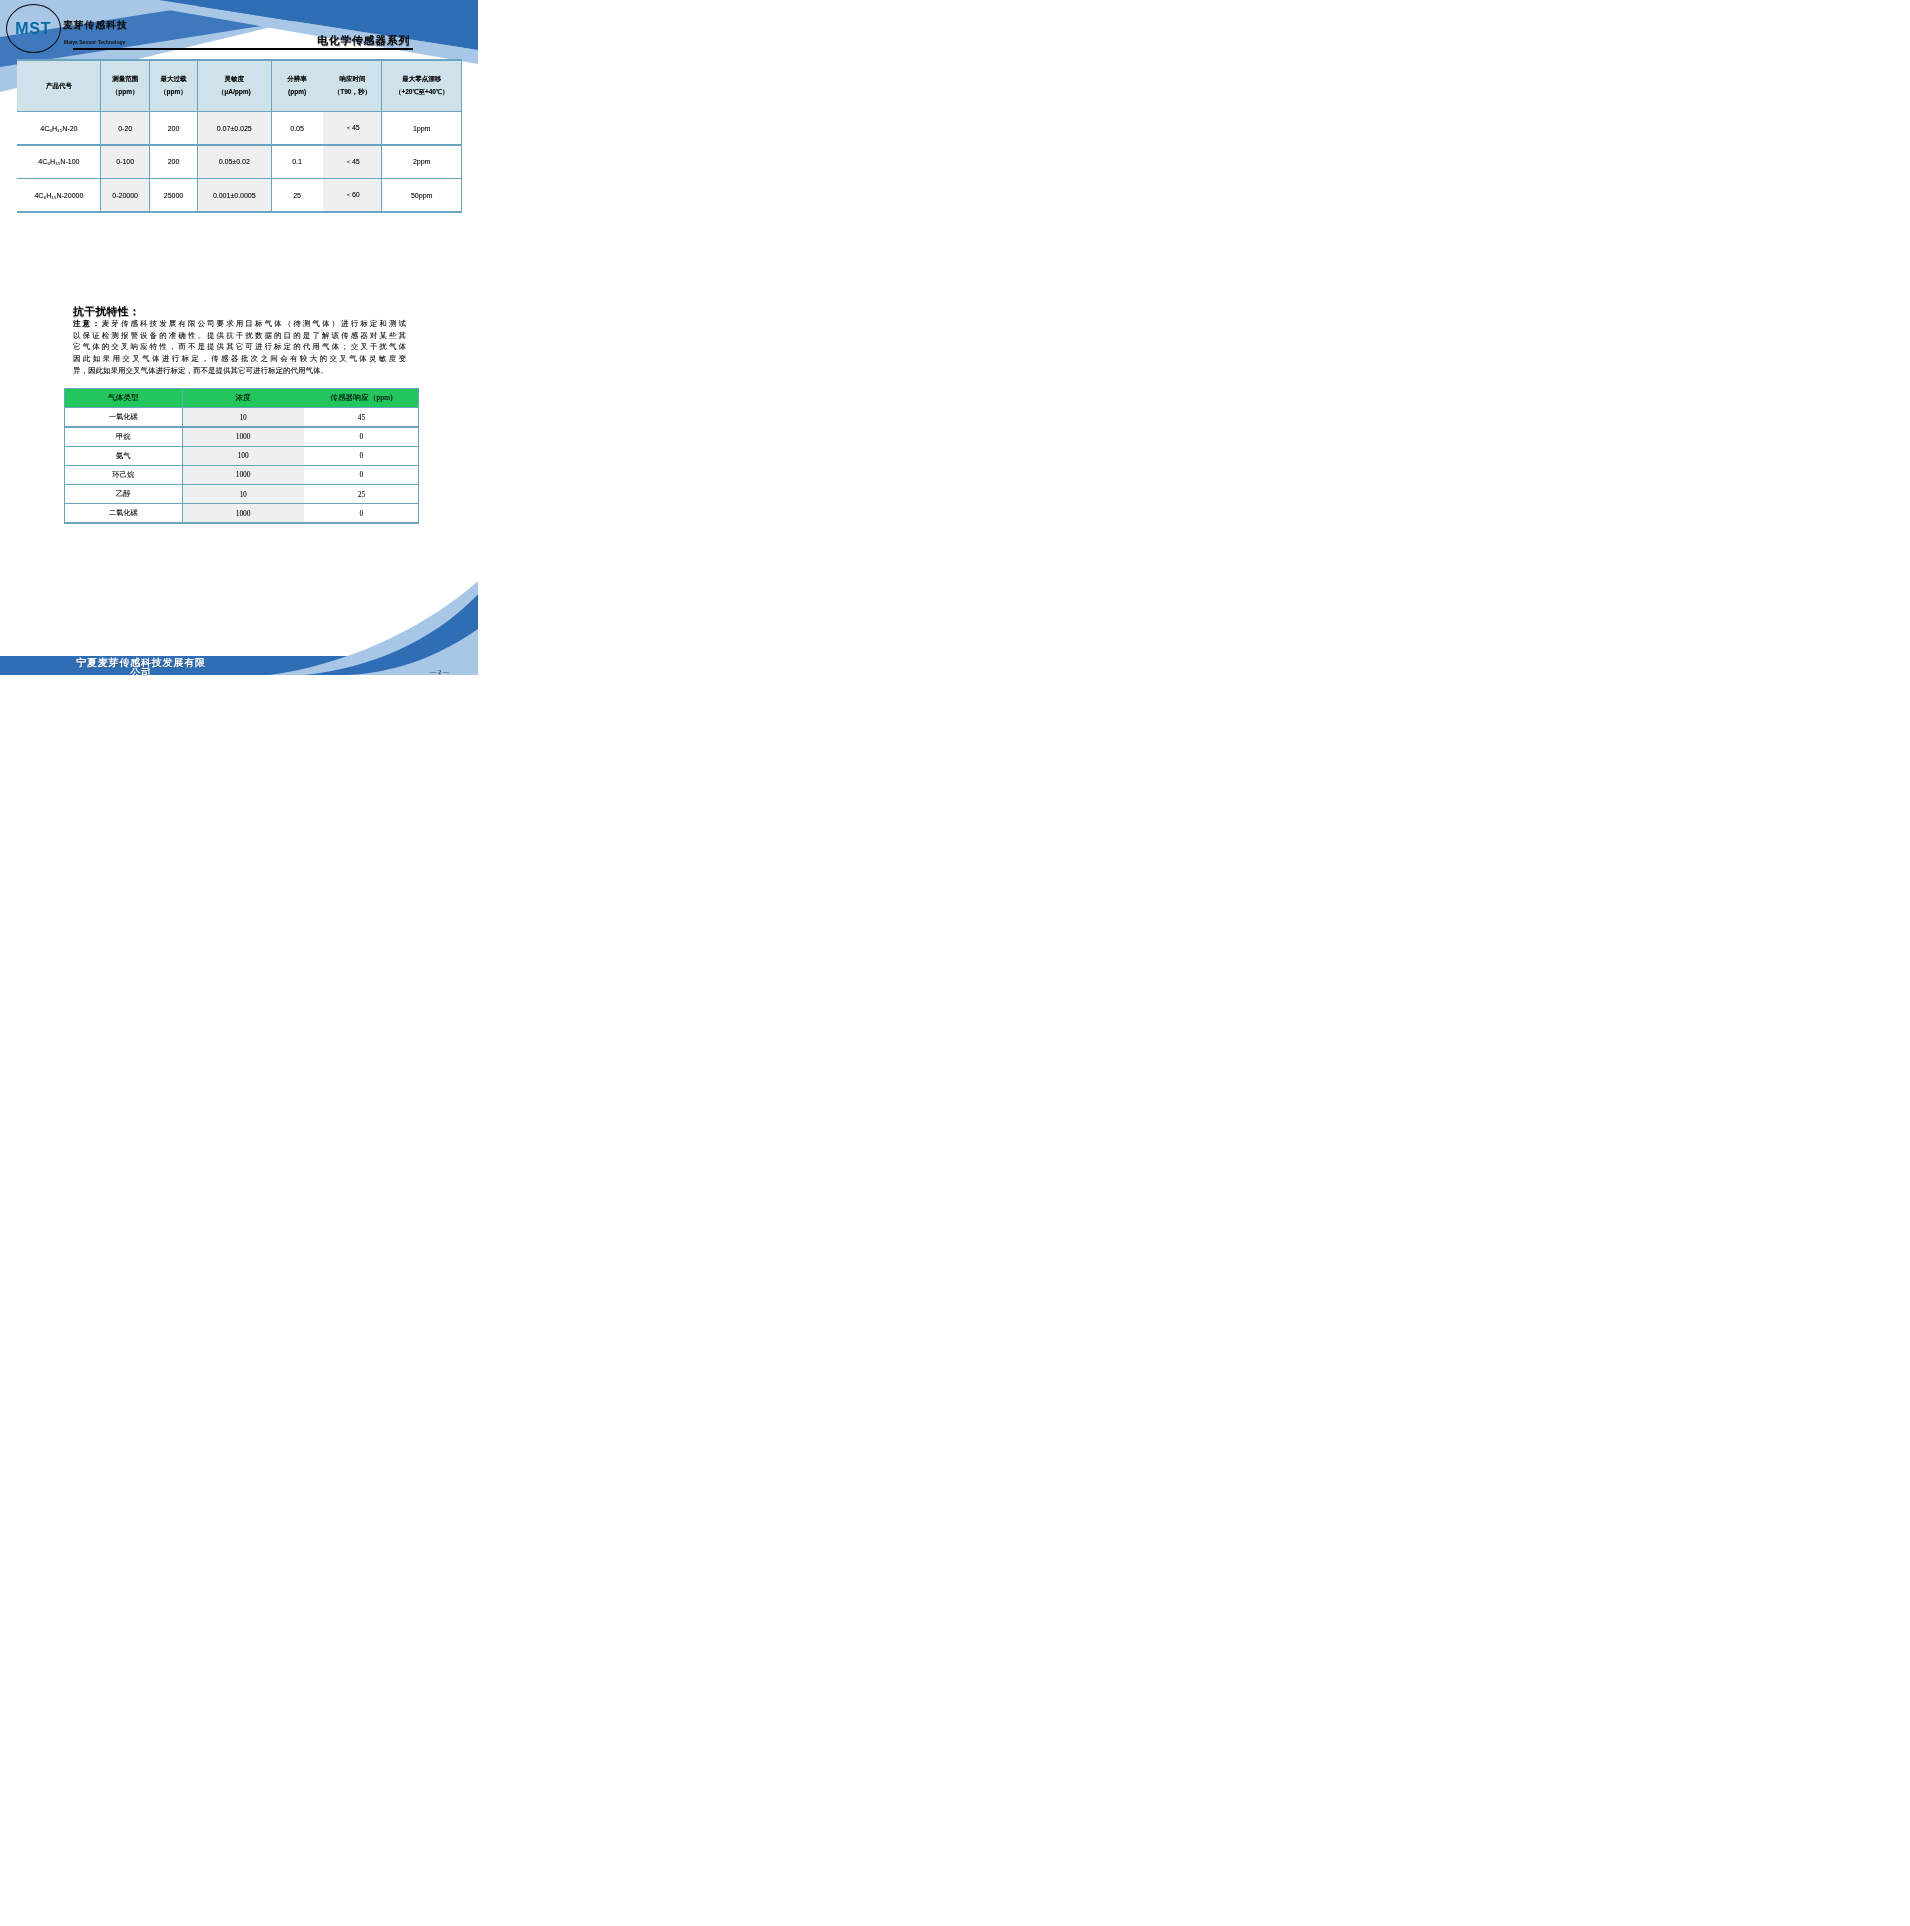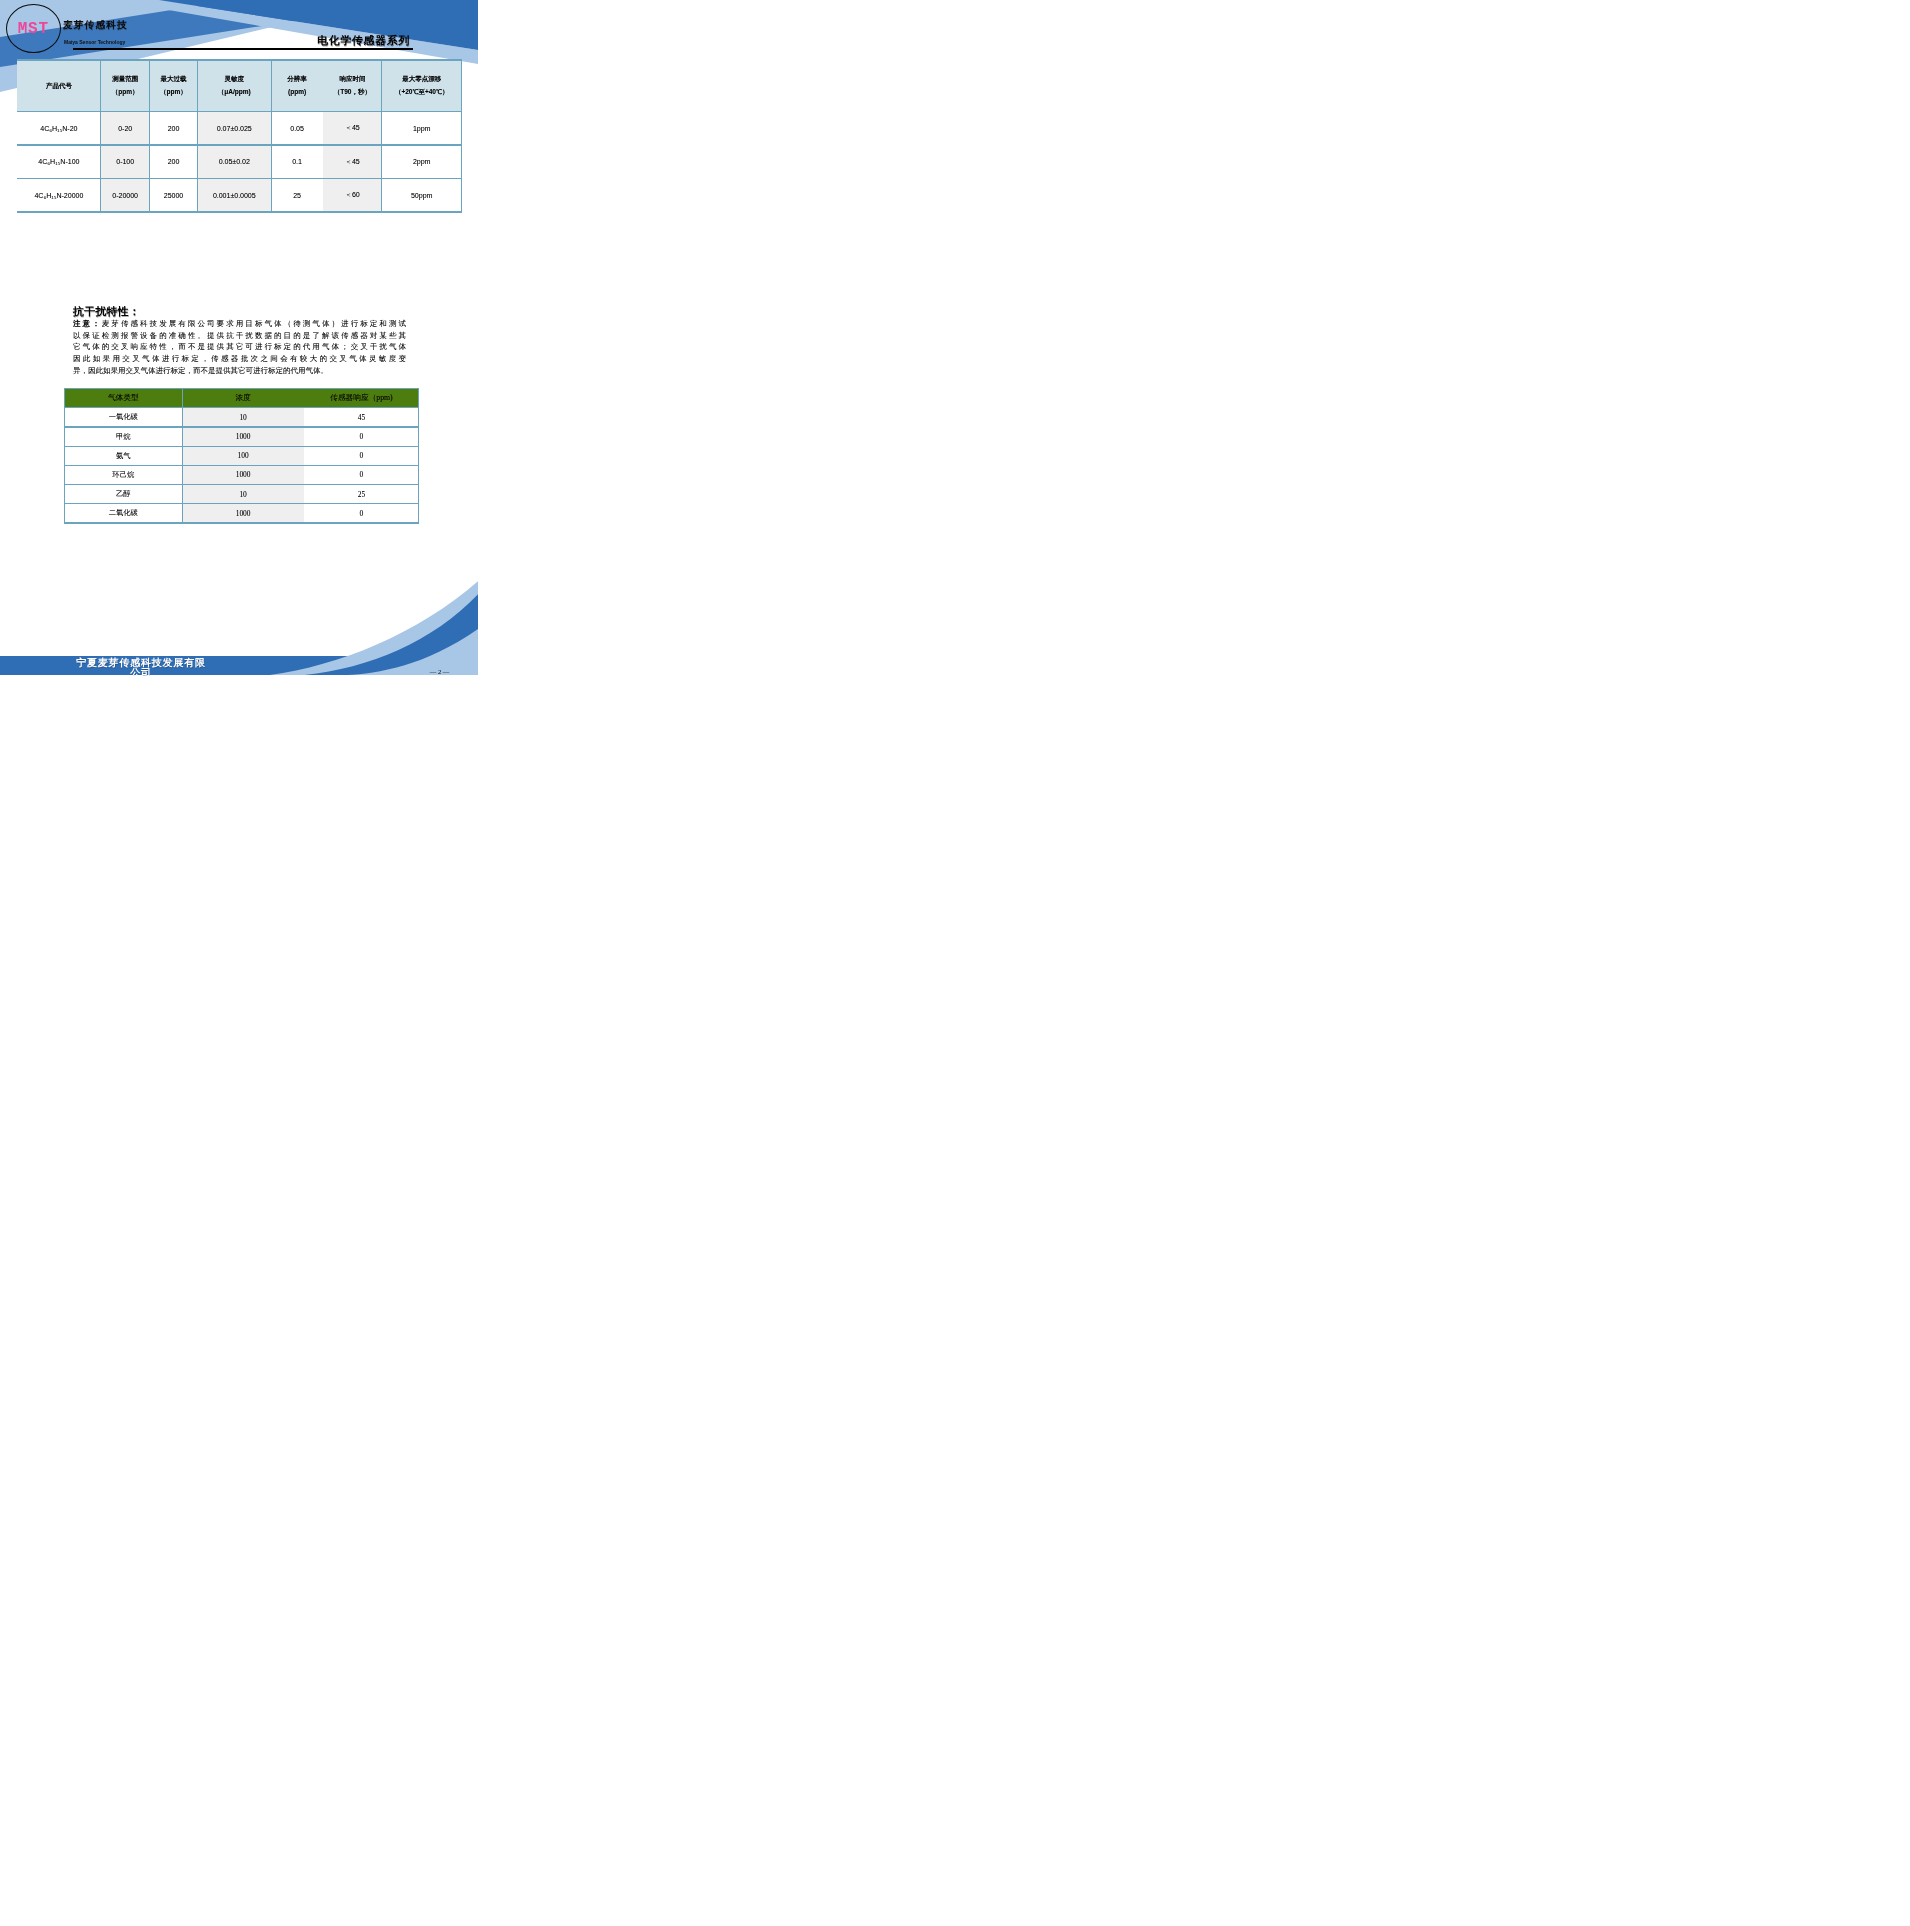--- a/index.html
+++ b/index.html
@@ -11,22 +11,22 @@
   #header-art{position:absolute;left:0;top:0;width:478px;height:112px;z-index:1;}
   #header-art .shape{position:absolute;left:0;top:0;width:478px;height:112px;}
   .light-field{background:#a8c6e6;clip-path:polygon(0 0,384px 0,0 92px);}
   .mid-stripe{background:#3d79bc;clip-path:polygon(0 37px,235px 0,427px 0,0 67px);}
   .light-band2{background:#a8c6e6;clip-path:polygon(111px 0,159px 0,478px 50px,478px 64px);}
   .dark-corner{background:#2f6eb5;clip-path:polygon(159px 0,478px 0,478px 50px);}
   
   #mst-logo{position:absolute;left:5.8px;top:4.2px;width:53px;height:47px;
     border:1.3px solid #0c0c0c;border-radius:50%;z-index:3;
     display:flex;align-items:center;justify-content:center;}
-  #mst-logo-text{font-family:Liberation Mono, monospace;font-weight:bold;font-size:16px;
-    letter-spacing:0.8px;color:#ec4899;line-height:1;}
+  #mst-logo-text{font-family:Liberation Sans, sans-serif;font-weight:bold;font-size:16px;
+    letter-spacing:0.8px;color:#0369a1;line-height:1;}
   #company-cn{position:absolute;left:63px;top:18.5px;z-index:3;font-weight:bold;font-size:9.6px;
     letter-spacing:1.2px;color:#0a0a0a;text-shadow:0.4px 0.6px 0 rgba(40,40,40,.35);}
   #company-en{position:absolute;left:64px;top:39px;z-index:3;font-weight:bold;font-size:5px;
     color:#111;}
   #series-title{position:absolute;right:68px;top:34px;z-index:3;
     font-family:"Liberation Serif",serif;font-weight:bold;font-size:10.8px;letter-spacing:0.8px;
     color:#000;text-shadow:0.6px 0.8px 0 rgba(0,0,0,.35);}
   #title-underline{position:absolute;left:73px;top:48px;width:340px;height:1.7px;
     background:#000;z-index:3;}
   
@@ -51,21 +51,21 @@
     text-shadow:0.2px 0.3px 0 rgba(0,0,0,.28);}
   .note-line.last{text-align-last:left;}
   #note b{font-weight:bold;}
   
   #gas-table{position:absolute;left:64px;top:388px;width:355px;z-index:4;
     background:#6ba4be;display:grid;box-sizing:border-box;
     grid-template-columns:117px 121px 114px;
     grid-template-rows:repeat(7,18px);
     row-gap:1.2px;column-gap:0.8px;padding:1.2px 0.8px;
     font-family:"Liberation Serif",serif;}
-  #gas-table .th{background:#4d7c0f;display:flex;align-items:center;justify-content:center;
+  #gas-table .th{background:#22c55e;display:flex;align-items:center;justify-content:center;
     font-size:7.7px;text-shadow:0.2px 0.3px 0 rgba(0,0,0,.3);}
   #gas-table .td{background:#fff;display:flex;align-items:center;justify-content:center;
     font-size:7.3px;text-shadow:0.2px 0.3px 0 rgba(0,0,0,.3);}
   #gas-table .td.alt{background:#efefef;}
   
   #footer-bar{position:absolute;left:0;top:656px;width:478px;height:19px;
     background:#2f6eb5;z-index:1;}
   #footer-waves{position:absolute;left:0;top:552px;width:478px;height:123px;z-index:2;}
   #footer-company{position:absolute;left:71px;top:658px;width:140px;z-index:5;
     text-align:center;color:#fff;font-weight:bold;font-size:10px;letter-spacing:0.8px;

